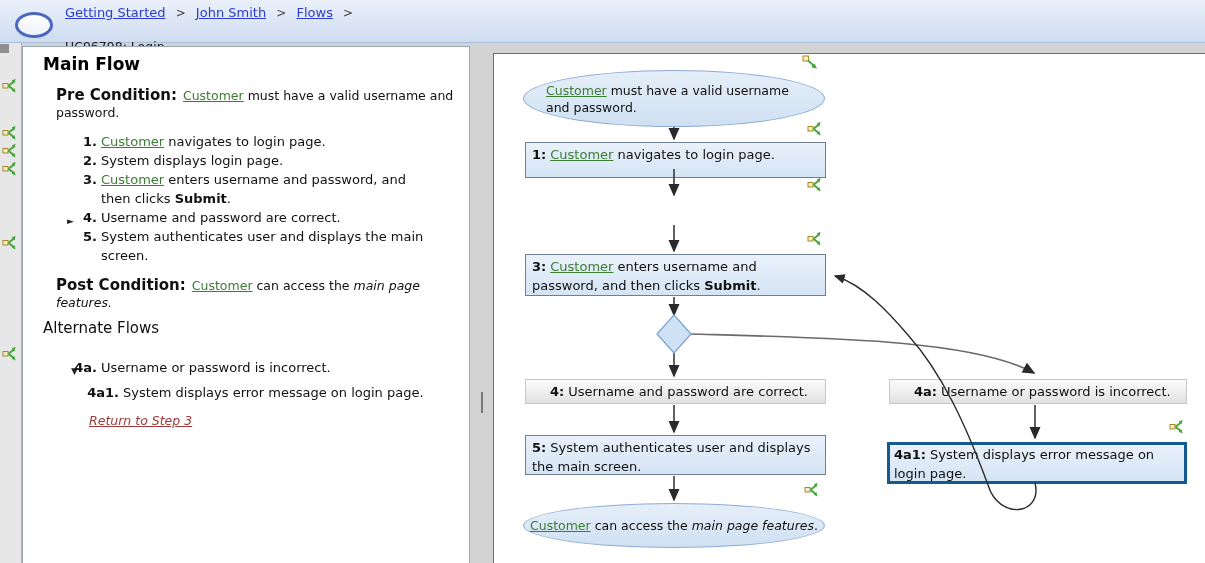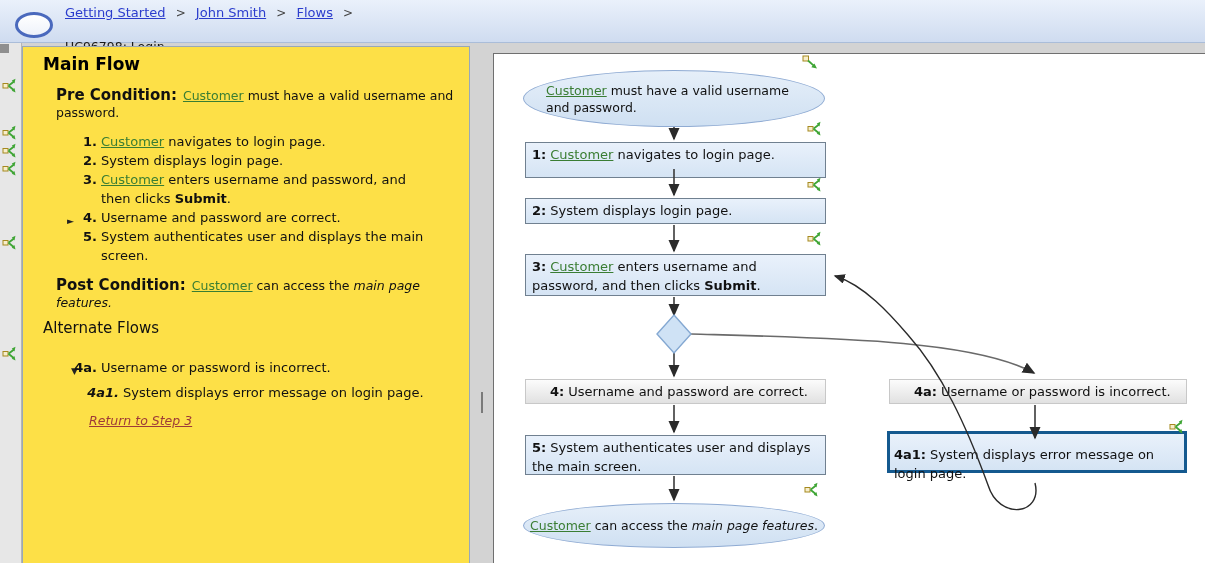--- a/index.html
+++ b/index.html
@@ -19,37 +19,37 @@
   #uc-title { position:absolute; left:65px; top:39px; font-size:12.5px; color:#1a1a1a; }
 
   
   #margin-strip { position:absolute; left:0; top:43px; width:22px; height:520px;
     background:#e7e7e7; border-right:1px solid #b5b5b5; }
   #corner-sq { position:absolute; left:0; top:44px; width:9px; height:9px; background:#8f8f8f; }
   .m-icon { position:absolute; left:2px; cursor:pointer; }
 
   
   #doc-panel { position:absolute; left:22px; top:46px; width:448px; height:517px;
-    background:#fde047; border:1px solid #98a8b8; border-bottom:none; }
+    background:#ffffff; border:1px solid #98a8b8; border-bottom:none; }
   #doc-inner { padding:7px 16px 0 20px; color:#111; }
   h1.flow { font-size:17px; font-weight:bold; color:#000; }
   .cond { margin:13px 0 0 13px; width:402px; font-size:12.5px; line-height:17px; }
   .cond-label { font-weight:bold; font-size:15px; margin-right:6px; }
   a.actor { color:#3a7d33; text-decoration:underline; cursor:pointer; }
   .steps { margin-top:11px; list-style:none; }
   .doc-li { position:relative; padding-left:58px; font-size:13px; line-height:19px;
     max-width:392px; cursor:default; }
   .doc-li .num { position:absolute; left:0; width:54px; text-align:right; font-weight:bold; }
   .doc-li .marker { position:absolute; left:24px; top:4px; font-size:9px; color:#222; }
   .post { margin-top:12px; }
   h2.flow { font-size:15px; font-weight:normal; margin-top:8px; }
   .alt-li { margin-top:21px; }
   .alt-li .marker { left:28px; }
   .sub-li { margin-top:6px; padding-left:80px; }
-  .sub-li .num { width:76px;font-style:italic; }
+  .sub-li .num { width:76px; }
   .return-row { margin-top:11px; margin-left:46px; font-size:12.5px; }
   a.return { color:#9e3a38; text-decoration:underline; cursor:pointer;font-style:italic; }
   .italic { font-style:italic; }
   b.inline { font-weight:bold; }
 
   
   #splitter-handle { position:absolute; left:481px; top:392px; width:2px; height:21px;
     background:#7a7a7a; cursor:col-resize; }
 
   
@@ -178,41 +178,38 @@
   <div id="diagram-panel">
 
     <div class="ellipse" id="start-ellipse">
       <a class="actor">Customer</a><span> must have a valid username and password.</span>
     </div>
 
     <div class="node bluebox" style="left:31px; top:88px; width:301px; height:36px;">
       <span class="bnum">1:</span><a class="actor">Customer</a><span> navigates to login page.</span>
     </div>
 
-    <div class="node bluebox" style="left:31px; top:144px; width:301px; height:26px;">
-      <span class="bnum">2:</span><span>System displays login page.</span>
-    </div>
 
     <div class="node bluebox" style="left:31px; top:200px; width:301px; height:42px;">
       <span class="bnum">3:</span><a class="actor">Customer</a><span> enters username and password, and then clicks </span><b class="inline">Submit</b><span>.</span>
     </div>
 
     <div class="node graybox" style="left:31px; top:325px; width:301px; height:25px;">
       <span class="bnum">4:</span><span>Username and password are correct.</span>
     </div>
 
     <div class="node bluebox" style="left:31px; top:381px; width:301px; height:40px;">
       <span class="bnum">5:</span><span>System authenticates user and displays the main screen.</span>
     </div>
 
     <div class="node graybox" style="left:395px; top:325px; width:298px; height:25px;">
       <span class="bnum">4a:</span><span>Username or password is incorrect.</span>
     </div>
 
-    <div class="node bluebox selected" style="left:393px; top:377px; width:300px; height:42px; padding:11px 4px;">
+    <div class="node bluebox selected" style="left:393px; top:388px; width:300px; height:42px; padding:0 4px;">
       <span class="bnum">4a1:</span><span>System displays error message on login page.</span>
     </div>
 
     <div class="ellipse" id="end-ellipse">
       <a class="actor">Customer</a><span> can access the </span><span class="italic">main page features</span><span>.</span>
     </div>
 
     <svg id="connector-layer">
       <defs>
         <marker id="ah" markerWidth="9" markerHeight="8" refX="7" refY="3.5" orient="auto">

